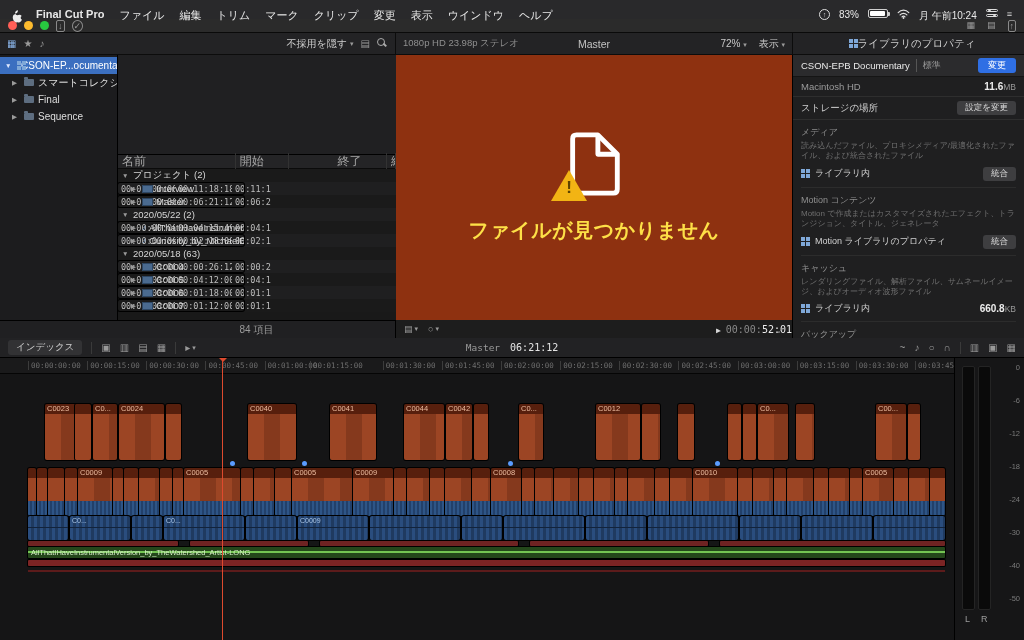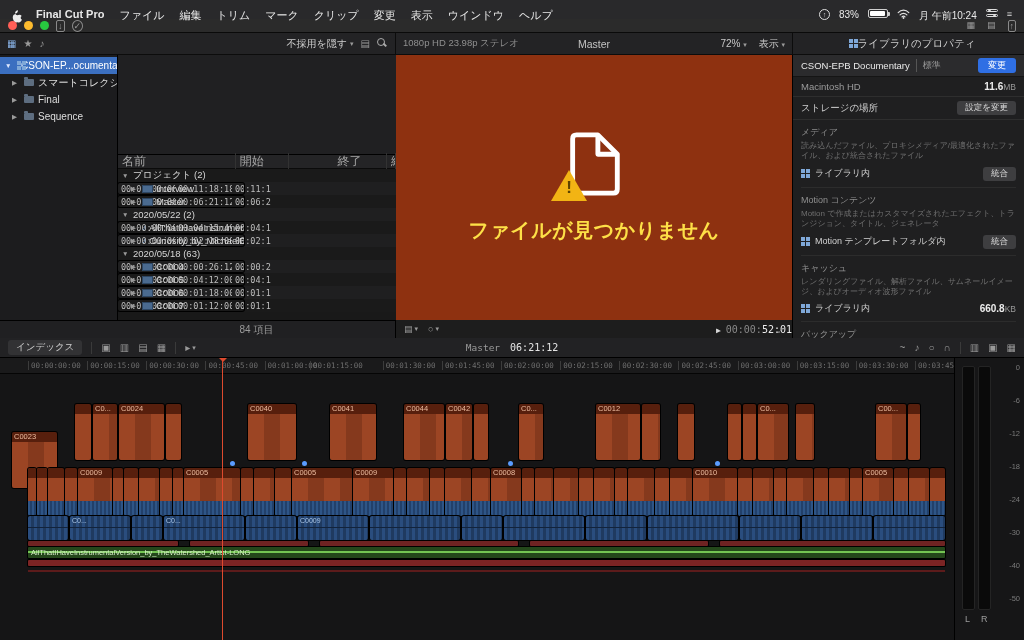--- a/index.html
+++ b/index.html
@@ -447,21 +447,21 @@
             <span class="mini-lib"></span>
             <span>ライブラリ内</span>
             <span class="btn-gray">統合</span>
           </div>
         </div>
         <div class="section">
           <div class="sec-label">Motion コンテンツ</div>
           <div class="sec-desc">Motion で作成またはカスタマイズされたエフェクト、トランジション、タイトル、ジェネレータ</div>
           <div class="sec-row">
             <span class="mini-lib"></span>
-            <span>Motion テンプレートフォルダ内</span>
+            <span>Motion ライブラリのプロパティ</span>
             <span class="btn-gray">統合</span>
           </div>
         </div>
         <div class="section">
           <div class="sec-label">キャッシュ</div>
           <div class="sec-desc">レンダリングファイル、解析ファイル、サムネールイメージ、およびオーディオ波形ファイル</div>
           <div class="sec-row">
             <span class="mini-lib"></span>
             <span>ライブラリ内</span>
             <span class="size"><b>660.8</b><i>KB</i></span>
@@ -516,21 +516,21 @@
         <span class="rlabel mono" style="left: 501.04px;">00:02:00:00</span>
         <span class="rlabel mono" style="left: 560.17px;">00:02:15:00</span>
         <span class="rlabel mono" style="left: 619.3px;">00:02:30:00</span>
         <span class="rlabel mono" style="left: 678.43px;">00:02:45:00</span>
         <span class="rlabel mono" style="left: 737.56px;">00:03:00:00</span>
         <span class="rlabel mono" style="left: 796.69px;">00:03:15:00</span>
         <span class="rlabel mono" style="left: 855.82px;">00:03:30:00</span>
         <span class="rlabel mono" style="left: 914.95px;">00:03:45:00</span>
       </div>
     <div class="tracks">
-        <div class="clip tclip" style="left: 12px; width: 45px; margin-top: 28px;">
+        <div class="clip tclip" style="left: 45px; width: 45px;">
           <div class="ctitle">C0023</div>
           <div class="body"></div>
         </div>
         <div class="clip tclip" style="left: 75px; width: 16px;">
           <div class="ctitle"></div>
           <div class="body"></div>
         </div>
         <div class="clip tclip" style="left: 93px; width: 24px;">
           <div class="ctitle">C0...</div>
           <div class="body"></div>

